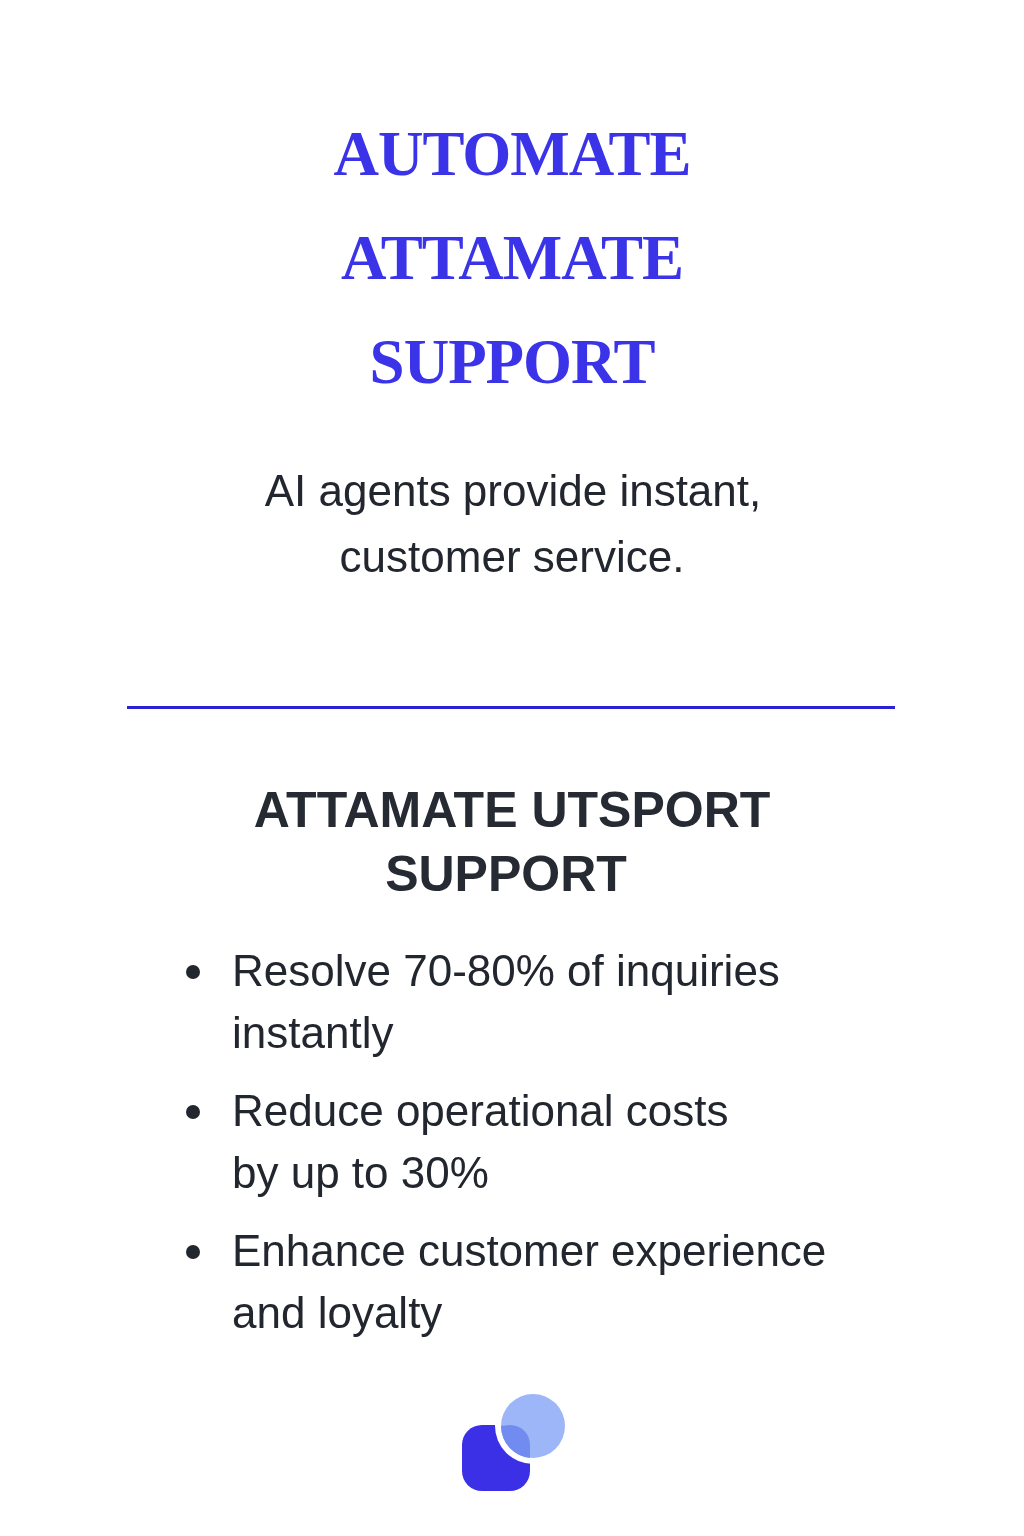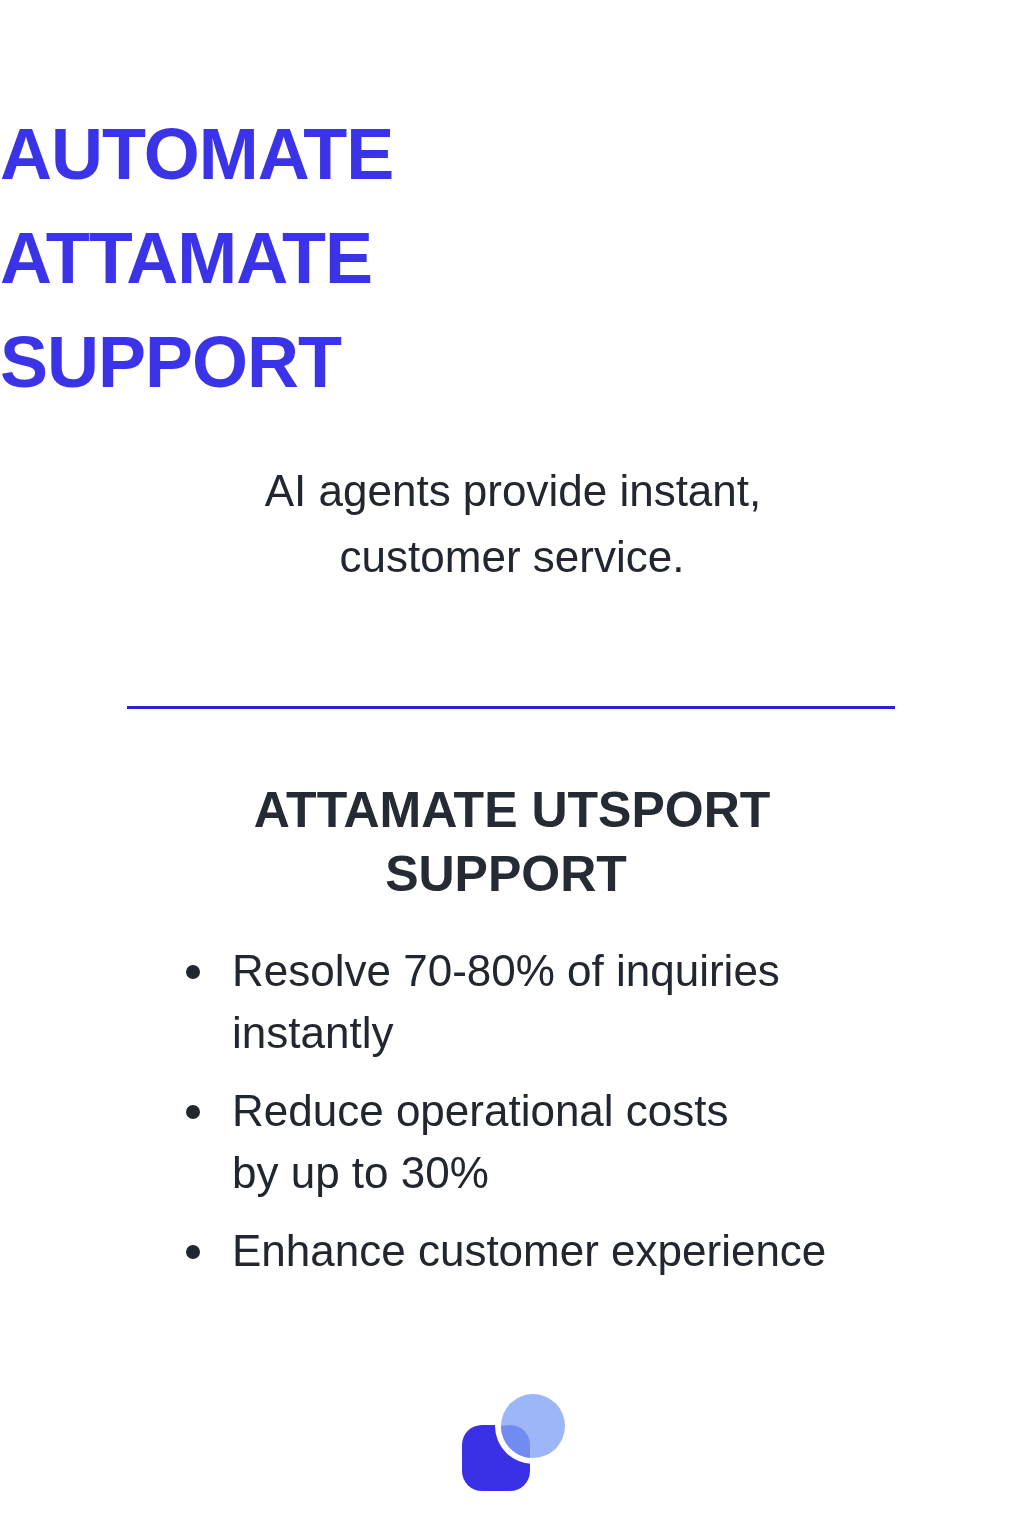--- a/index.html
+++ b/index.html
@@ -12,25 +12,25 @@
       height: 1536px;
       position: relative;
       overflow: hidden;
       font-family: "Liberation Sans", sans-serif;
     }
     .hero-title {
       position: absolute;
       left: 0;
       top: 102px;
       width: 1024px;
-      text-align: left;
+      text-align: center;
       color: #3a33e8;
-      font-family: Liberation Sans, sans-serif;
+      font-family: Liberation Serif, serif;
       font-weight: bold;
-      font-size: 72px;
+      font-size: 63px;
       line-height: 104px;
       letter-spacing: -1px;
       margin: 0;
     }
     .hero-title span { display: block; }
     .subtitle {
       position: absolute;
       left: 0;
       top: 458px;
       width: 1024px;
@@ -139,20 +139,21 @@
     <span class="bullet"></span>
     <div class="benefit-text">
       <span>Reduce operational costs</span>
       <span>by up to 30%</span>
     </div>
   </li>
   <li class="benefit">
     <span class="bullet"></span>
     <div class="benefit-text">
       <span>Enhance customer experience</span>
+      <span>and loyalty</span>
     </div>
   </li>
 </ul>
 
 <div class="logo">
   <svg width="106" height="100" viewBox="0 0 106 100" xmlns="http://www.w3.org/2000/svg">
     <defs>
       <mask id="cutout">
         <rect x="0" y="0" width="106" height="100" fill="#fff"></rect>
         <circle cx="73" cy="33" r="38" fill="#000"></circle>

